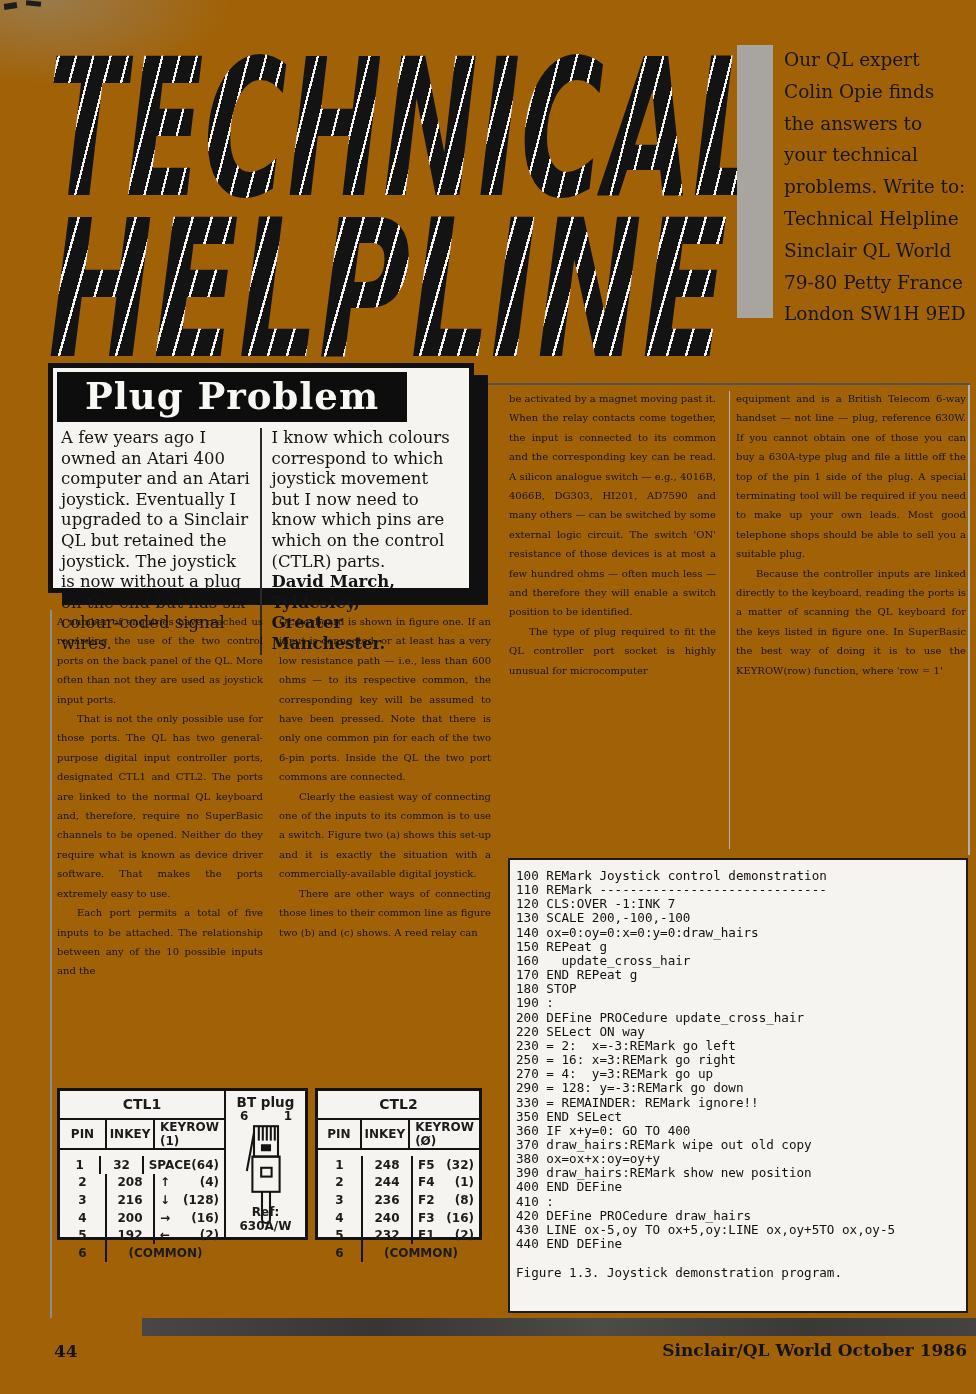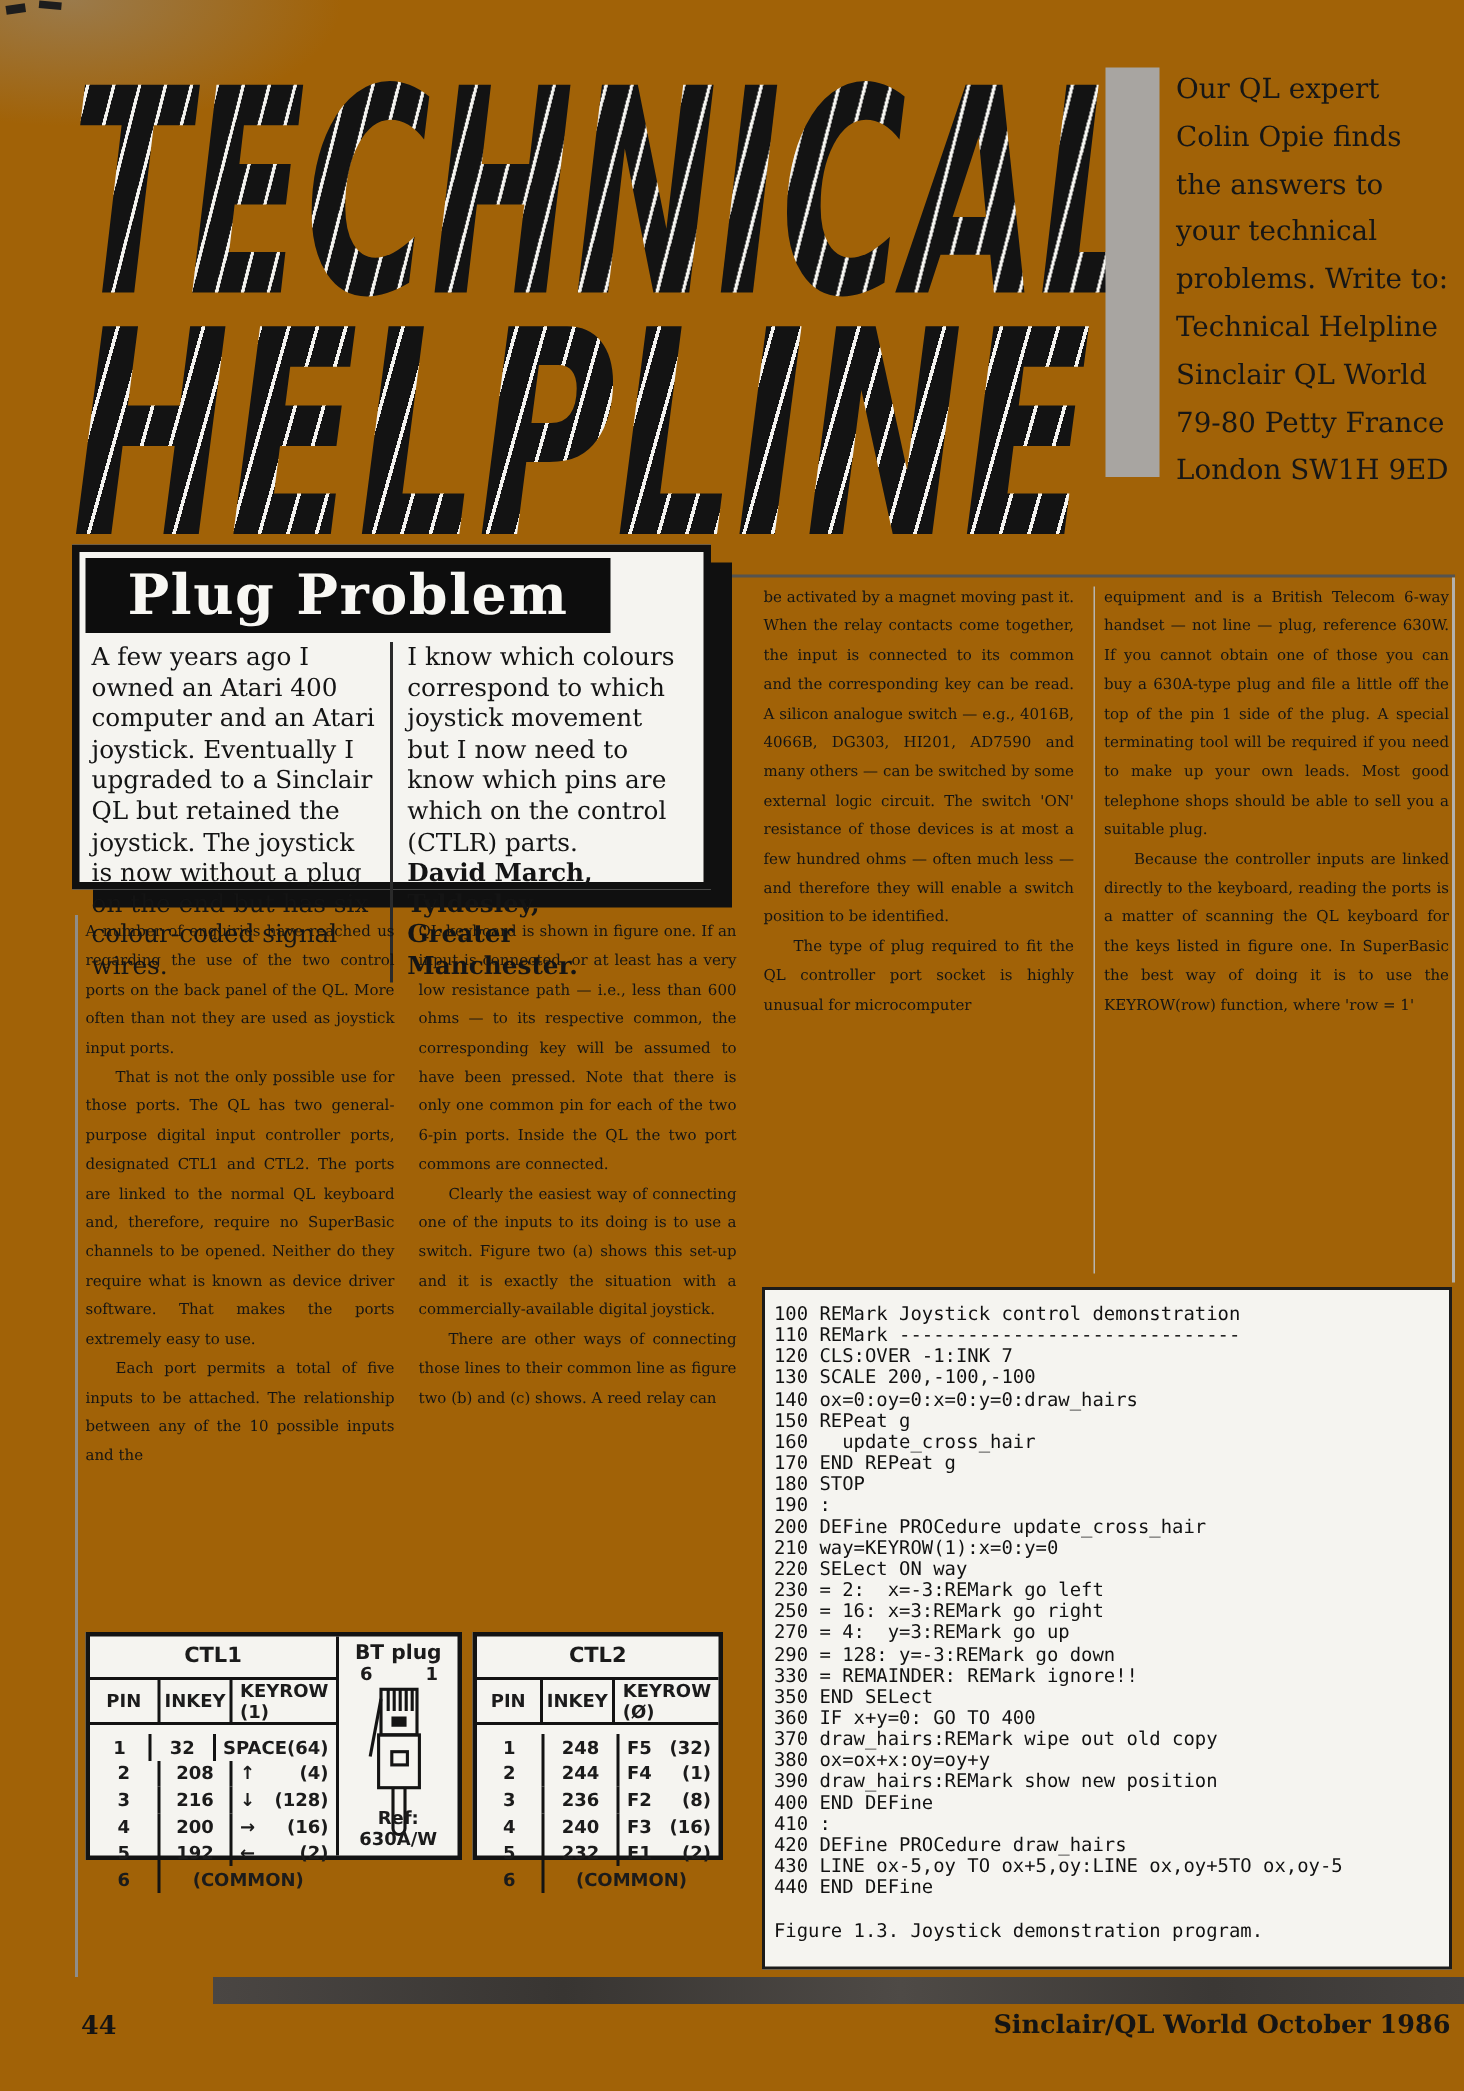--- a/index.html
+++ b/index.html
@@ -137,21 +137,21 @@
     </div>
   </div>
 
   <div class="col c1">
     <p>A number of enquiries have reached us regarding the use of the two control ports on the back panel of the QL. More often than not they are used as joystick input ports.</p>
     <p class="ind">That is not the only possible use for those ports. The QL has two general-purpose digital input controller ports, designated CTL1 and CTL2. The ports are linked to the normal QL keyboard and, therefore, require no SuperBasic channels to be opened. Neither do they require what is known as device driver software. That makes the ports extremely easy to use.</p>
     <p class="ind">Each port permits a total of five inputs to be attached. The relationship between any of the 10 possible inputs and the</p>
   </div>
   <div class="col c2">
     <p>QL keyboard is shown in figure one. If an input is connected, or at least has a very low resistance path — i.e., less than 600 ohms — to its respective common, the corresponding key will be assumed to have been pressed. Note that there is only one common pin for each of the two 6-pin ports. Inside the QL the two port commons are connected.</p>
-    <p class="ind">Clearly the easiest way of connecting one of the inputs to its doing is to use a switch. Figure two (a) shows this set-up and it is exactly the situation with a commercially-available digital joystick.</p>
+    <p class="ind">Clearly the easiest way of connecting one of the inputs to its common is to use a switch. Figure two (a) shows this set-up and it is exactly the situation with a commercially-available digital joystick.</p>
     <p class="ind">There are other ways of connecting those lines to their common line as figure two (b) and (c) shows. A reed relay can</p>
   </div>
   <div class="col c3">
     <p>be activated by a magnet moving past it. When the relay contacts come together, the input is connected to its common and the corresponding key can be read. A silicon analogue switch — e.g., 4016B, 4066B, DG303, HI201, AD7590 and many others — can be switched by some external logic circuit. The switch 'ON' resistance of those devices is at most a few hundred ohms — often much less — and therefore they will enable a switch position to be identified.</p>
     <p class="ind">The type of plug required to fit the QL controller port socket is highly unusual for microcomputer</p>
   </div>
   <div class="col c4">
     <p>equipment and is a British Telecom 6-way handset — not line — plug, reference 630W. If you cannot obtain one of those you can buy a 630A-type plug and file a little off the top of the pin 1 side of the plug. A special terminating tool will be required if you need to make up your own leads. Most good telephone shops should be able to sell you a suitable plug.</p>
     <p class="ind">Because the controller inputs are linked directly to the keyboard, reading the ports is a matter of scanning the QL keyboard for the keys listed in figure one. In SuperBasic the best way of doing it is to use the KEYROW(row) function, where 'row = 1'</p>
   </div>
@@ -161,21 +161,20 @@
     <div class="code-line">110 REMark ------------------------------</div>
     <div class="code-line">120 CLS:OVER -1:INK 7</div>
     <div class="code-line">130 SCALE 200,-100,-100</div>
     <div class="code-line">140 ox=0:oy=0:x=0:y=0:draw_hairs</div>
     <div class="code-line">150 REPeat g</div>
     <div class="code-line">160   update_cross_hair</div>
     <div class="code-line">170 END REPeat g</div>
     <div class="code-line">180 STOP</div>
     <div class="code-line">190 :</div>
     <div class="code-line">200 DEFine PROCedure update_cross_hair</div>
-    <div class="code-line">210 way=KEYROW(1):x=0:y=0</div>
     <div class="code-line">220 SELect ON way</div>
     <div class="code-line">230 = 2:  x=-3:REMark go left</div>
     <div class="code-line">250 = 16: x=3:REMark go right</div>
     <div class="code-line">270 = 4:  y=3:REMark go up</div>
     <div class="code-line">290 = 128: y=-3:REMark go down</div>
     <div class="code-line">330 = REMAINDER: REMark ignore!!</div>
     <div class="code-line">350 END SELect</div>
     <div class="code-line">360 IF x+y=0: GO TO 400</div>
     <div class="code-line">370 draw_hairs:REMark wipe out old copy</div>
     <div class="code-line">380 ox=ox+x:oy=oy+y</div>

